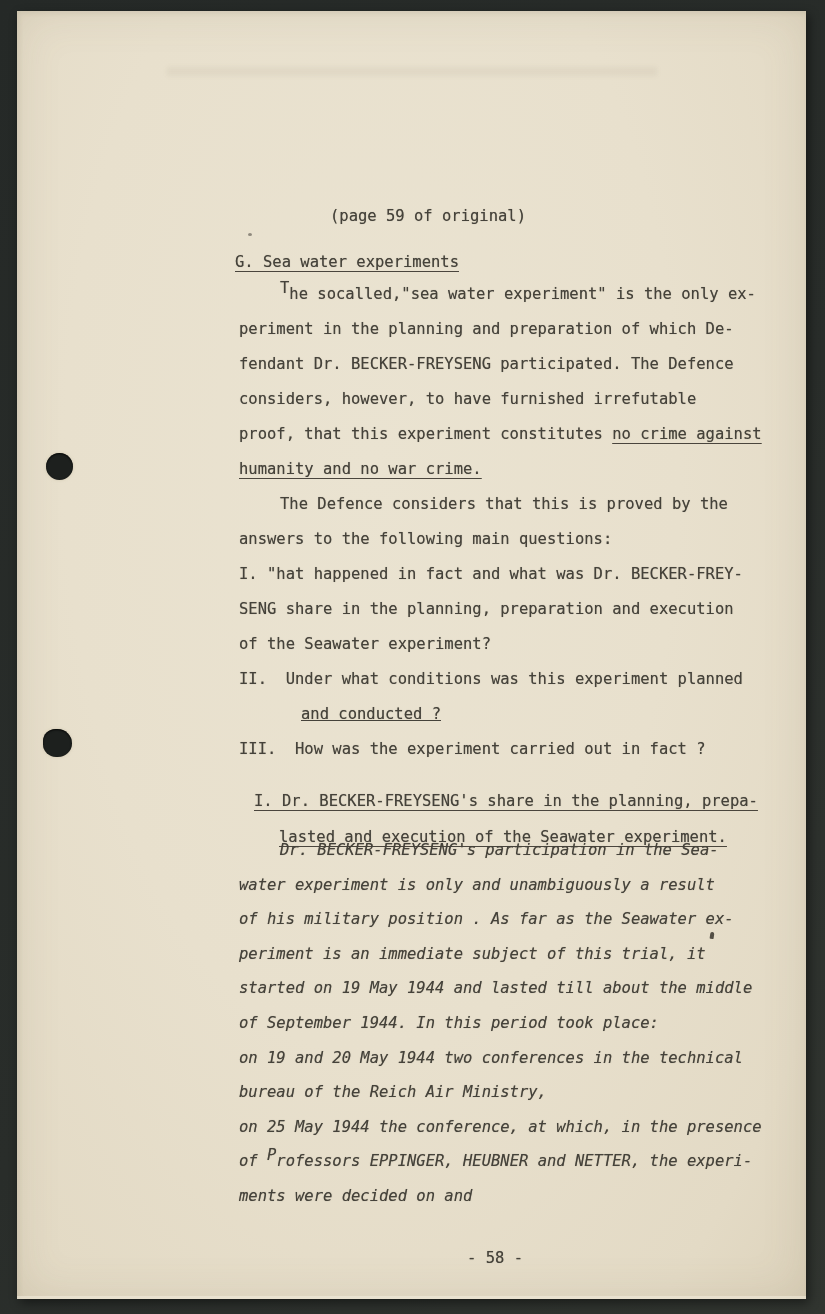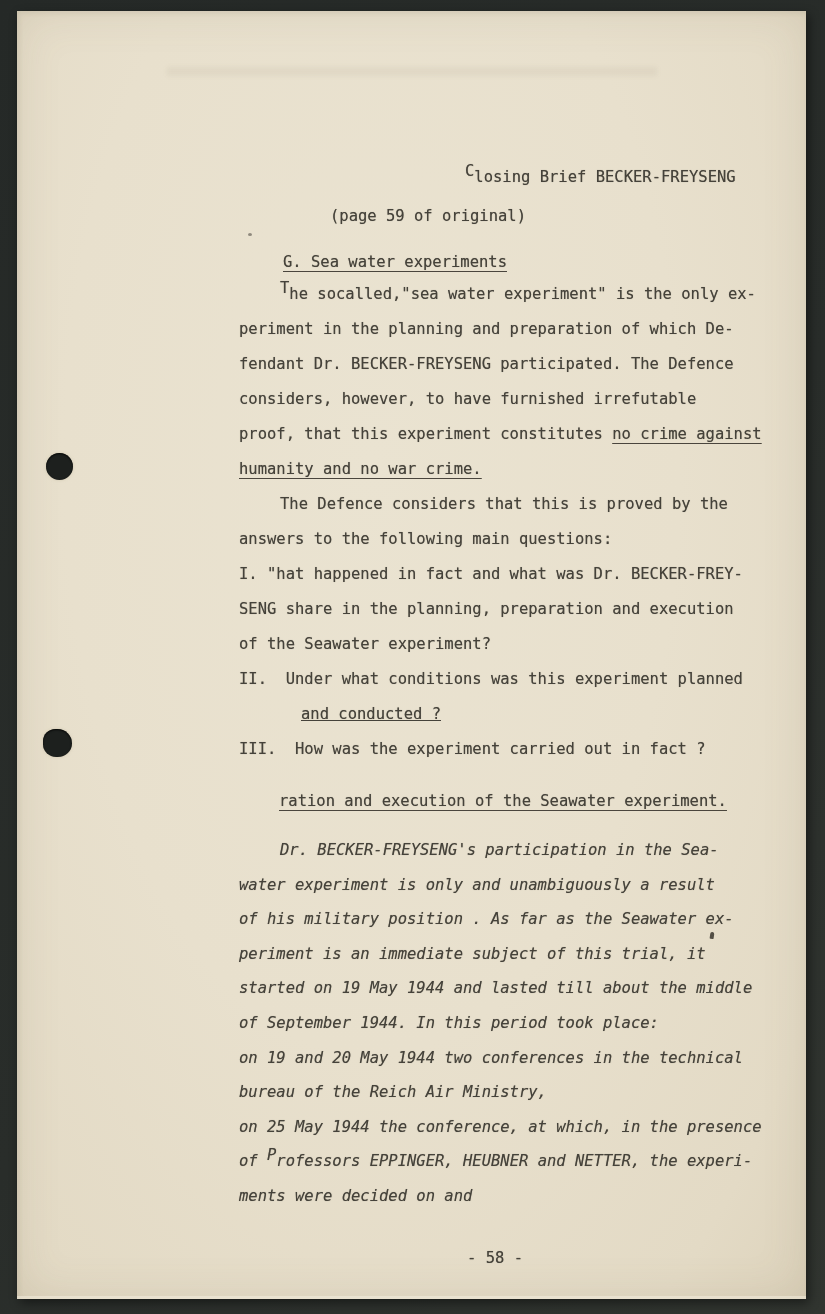--- a/index.html
+++ b/index.html
@@ -58,21 +58,21 @@
     position: relative;
     top: -6px;
   }
   .ind-1 { padding-left: 41px; }
   .ind-2 { padding-left: 62px; text-decoration: underline; }
   .ind-3 { padding-left: 25px; }
 
   
   #blk-header     { left: 448px; top: 157px; }
   #page-ref       { left: 313px; top: 196px; }
-  #heading-g      { left: 218px; top: 242px; margin-left: 48px; }
+  #heading-g      { left: 218px; top: 242px; }
   #blk-argument   { left: 222px; top: 274px; }
   #blk-argument .tline      { height: 35px; }
   #blk-subheading { left: 237px; top: 781px; }
   #blk-subheading .tline    { height: 36px; }
   #blk-participation { left: 222px; top: 830px; font-style: italic; }
   #blk-participation .tline { height: 34.6px; }
   #footer-page    { left: 450px; top: 1238px; }
 
   
   .hole {
@@ -118,29 +118,28 @@
 </style>
 </head>
 <body>
 
 <div class="paper">
 
   <div class="smudge"></div>
   <div class="ink-dot"></div>
   <div class="stray-apostrophe"></div>
 
-  <div class="ink" id="blk-header"><span class="sup">C</span><span>losing Brief BECKER-FREYSENG</span></div>
 
   <div class="ink" id="page-ref">(page 59 of original)</div>
 
   <div class="ink u" id="heading-g">G. Sea water experiments</div>
 
   <div class="ink" id="blk-argument"><div class="tline ind-1"><span class="sup">T</span><span>he socalled,"sea water experiment" is the only ex-</span></div><div class="tline"><span>periment in the planning and preparation of which De-</span></div><div class="tline"><span>fendant Dr. BECKER-FREYSENG participated. The Defence</span></div><div class="tline"><span>considers, however, to have furnished irrefutable</span></div><div class="tline"><span>proof, that this experiment constitutes </span><span class="u">no crime against</span></div><div class="tline"><span class="u">humanity and no war crime.</span></div><div class="tline ind-1"><span>The Defence considers that this is proved by the</span></div><div class="tline"><span>answers to the following main questions:</span></div><div class="tline"><span>I. "hat happened in fact and what was Dr. BECKER-FREY-</span></div><div class="tline"><span>SENG share in the planning, preparation and execution</span></div><div class="tline"><span>of the Seawater experiment?</span></div><div class="tline"><span>II.  Under what conditions was this experiment planned</span></div><div class="tline ind-2"><span>and conducted ?</span></div><div class="tline"><span>III.  How was the experiment carried out in fact ?</span></div></div>
 
-  <div class="ink" id="blk-subheading"><div class="tline ind-3"><span class="u">ration and execution of the Seawater experiment.</span></div></div>
+  <div class="ink" id="blk-subheading"><div class="tline"><span class="u">I. Dr. BECKER-FREYSENG's share in the planning, prepa-</span></div><div class="tline ind-3"><span class="u">lasted and execution of the Seawater experiment.</span></div></div>
 
   <div class="ink" id="blk-participation"><div class="tline ind-1"><span>Dr. BECKER-FREYSENG's participation in the Sea-</span></div><div class="tline"><span>water experiment is only and unambiguously a result</span></div><div class="tline"><span>of his military position . As far as the Seawater ex-</span></div><div class="tline"><span>periment is an immediate subject of this trial, it</span></div><div class="tline"><span>started on 19 May 1944 and lasted till about the middle</span></div><div class="tline"><span>of September 1944. In this period took place:</span></div><div class="tline"><span>on 19 and 20 May 1944 two conferences in the technical</span></div><div class="tline"><span>bureau of the Reich Air Ministry,</span></div><div class="tline"><span>on 25 May 1944 the conference, at which, in the presence</span></div><div class="tline"><span>of </span><span class="sup">P</span><span>rofessors EPPINGER, HEUBNER and NETTER, the experi-</span></div><div class="tline"><span>ments were decided on and</span></div></div>
 
   <div class="ink" id="footer-page">- 58 -</div>
 
 </div>
 
 <div class="hole" id="hole-top"></div>
 <div class="hole" id="hole-bottom"></div>
 

